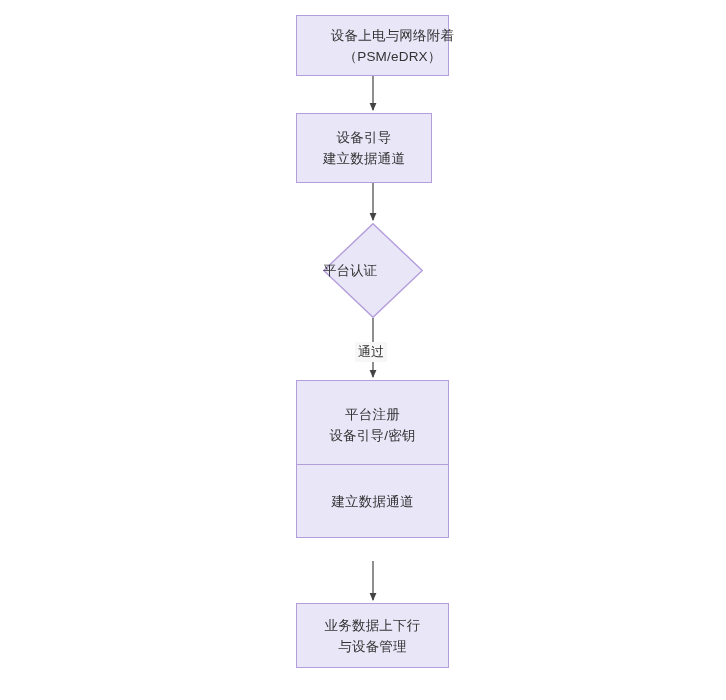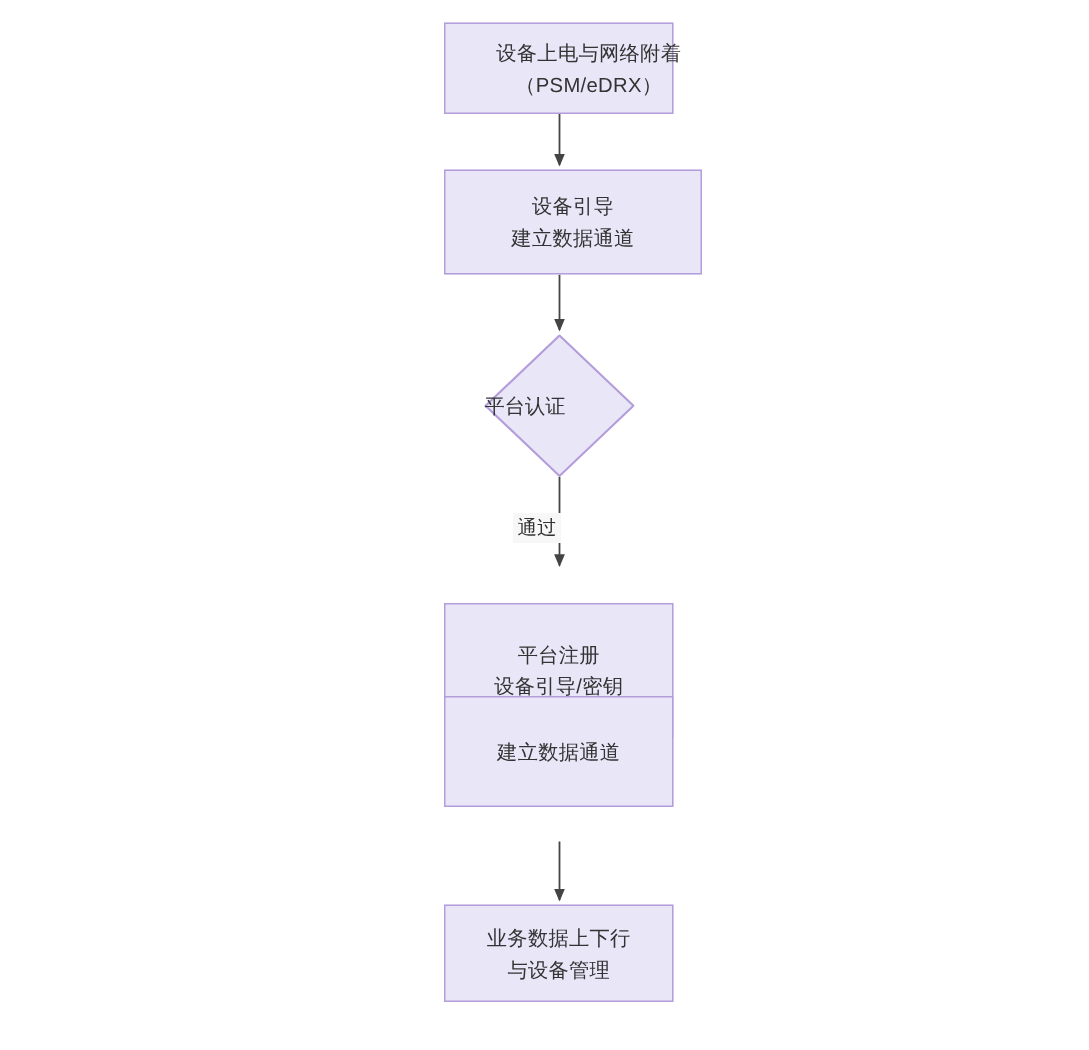--- a/index.html
+++ b/index.html
@@ -90,39 +90,39 @@
   <line x1="373" y1="318" x2="373" y2="377" stroke="#444444" stroke-width="1.2" marker-end="url(#arrowhead)"></line>
   <line x1="373" y1="455" x2="373" y2="489" stroke="#444444" stroke-width="1.2" marker-end="url(#arrowhead)"></line>
   <line x1="373" y1="561" x2="373" y2="600" stroke="#444444" stroke-width="1.2" marker-end="url(#arrowhead)"></line>
 </svg>
 
 <div class="node" style="left:296px; top:15px; width:153px; height:61px;padding-left:40px;">
   <span class="line">设备上电与网络附着</span>
   <span class="line">（PSM/eDRX）</span>
 </div>
 
-<div class="node" style="left:296px; top:113px; width:172px; height:70px;">
+<div class="node" style="left:296px; top:113px; width:136px; height:70px;">
   <span class="line">设备引导</span>
   <span class="line">建立数据通道</span>
 </div>
 
 <div class="node-diamond" style="left:323px; top:223px; width:100px; height:95px;">
   <svg class="diamond-shape" viewBox="0 0 100 95" preserveAspectRatio="none" xmlns="http://www.w3.org/2000/svg">
     <polygon points="50,0.7 99.3,47.5 50,94.3 0.7,47.5" fill="#e9e6f8" stroke="#b39ddb" stroke-width="1.4"></polygon>
   </svg>
   <span class="diamond-label">平台认证</span>
 </div>
 
-<div class="node" style="left:296px; top:402px; width:153px; height:90px;">
+<div class="node" style="left:296px; top:380px; width:153px; height:90px;">
   <span class="line">平台注册</span>
   <span class="line">设备引导/密钥</span>
 </div>
 
 <div class="node" style="left:296px; top:464px; width:153px; height:74px;">
   <span class="line">建立数据通道</span>
 </div>
 
 <div class="node" style="left:296px; top:603px; width:153px; height:65px;text-align:center;">
   <span class="line">业务数据上下行</span>
   <span class="line">与设备管理</span>
 </div>
 
-<div class="edge-label" style="left:342px; top:342px;">通过</div>
+<div class="edge-label" style="left:355px; top:342px;">通过</div>
 
 </body></html>

